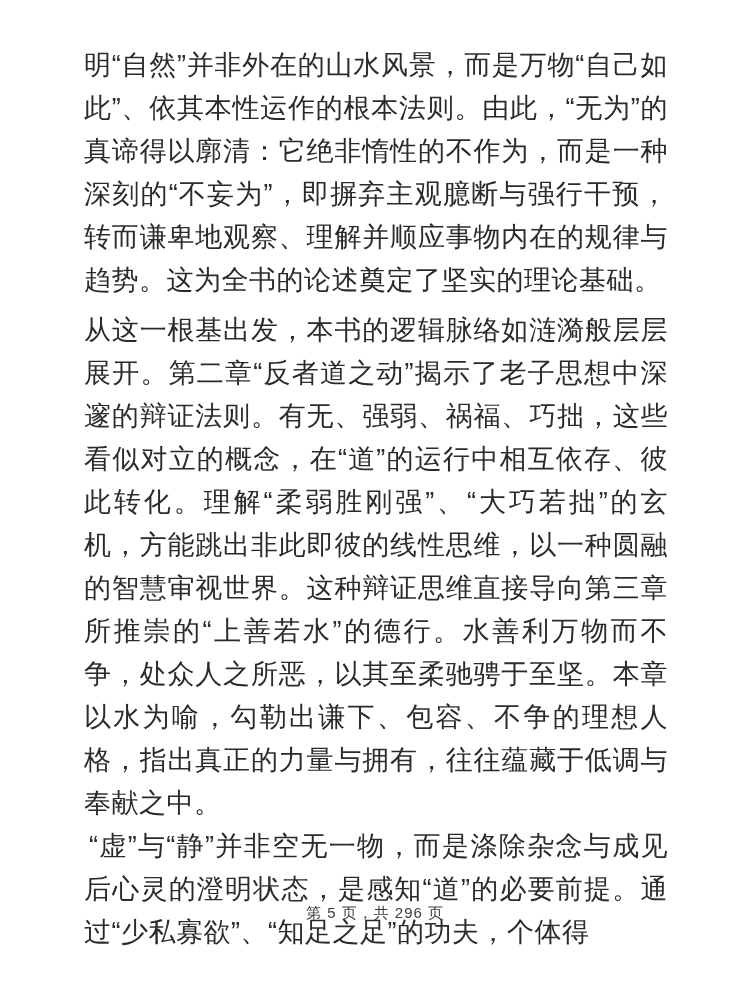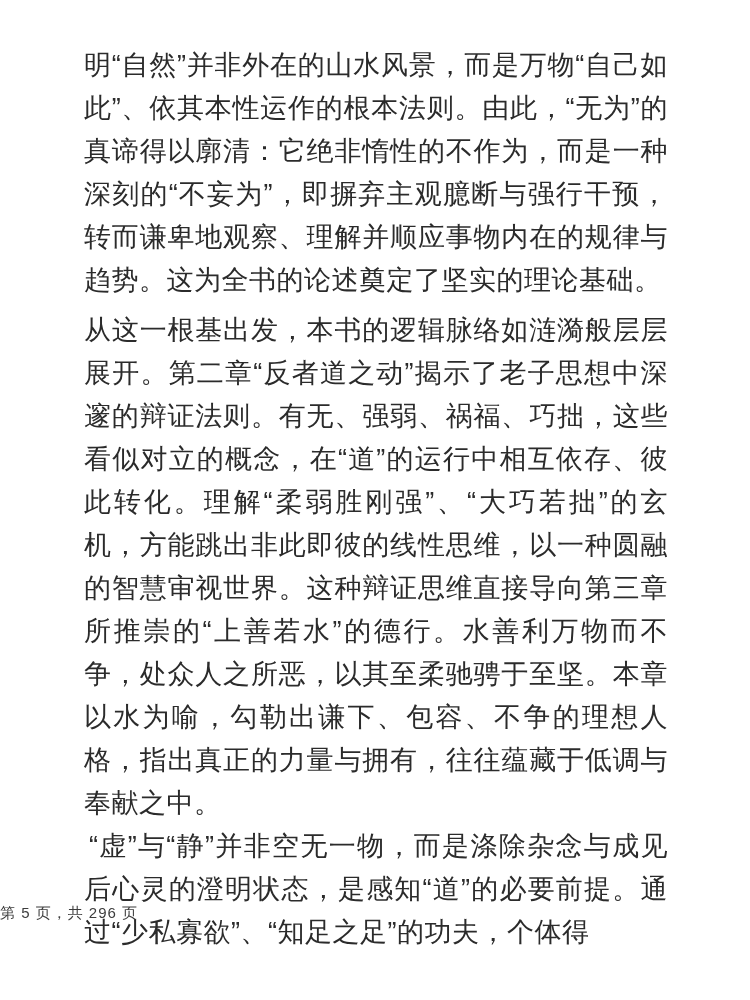--- a/index.html
+++ b/index.html
@@ -37,21 +37,21 @@
   
   .para.continuation {
     margin-top: 0;
     text-indent: 5px;
   }
   .footer {
     position: absolute;
     left: 0;
     right: 0;
     bottom: 34px;
-    text-align: left;
+    text-align: center;
     font-size: 15px;
     color: var(--footer-color, #3c3c3c);
     letter-spacing: 1px;
   }
 </style>
 </head>
 <body>
 
 <div class="page" style="--page-bg: #ffffff; --text-color: #2b2b2b; --footer-color: #3c3c3c;">
   <div class="content">

